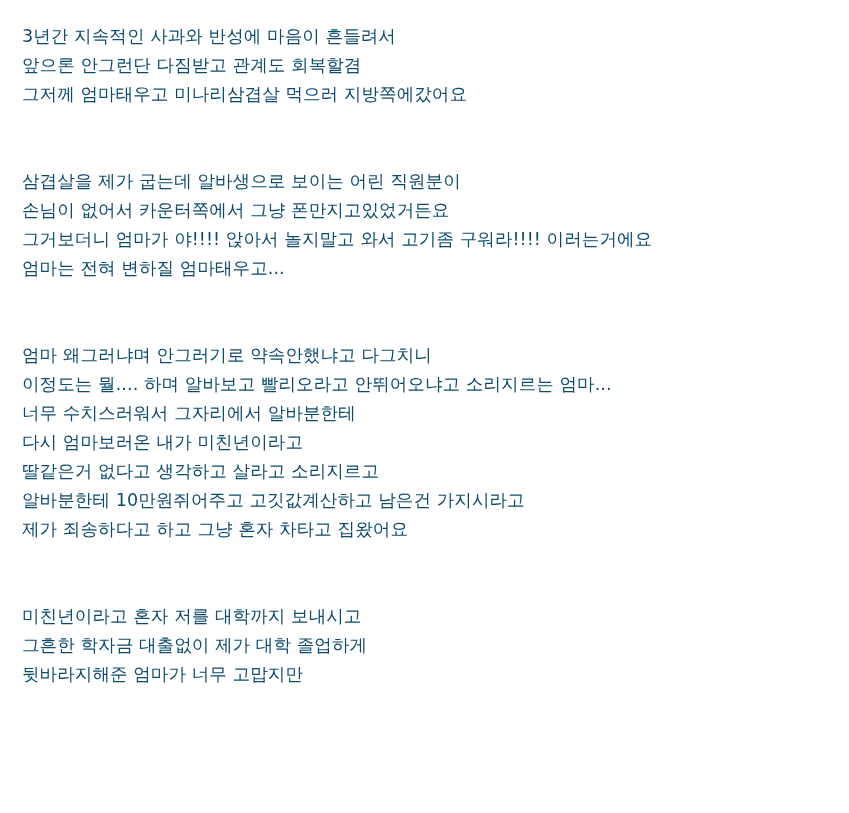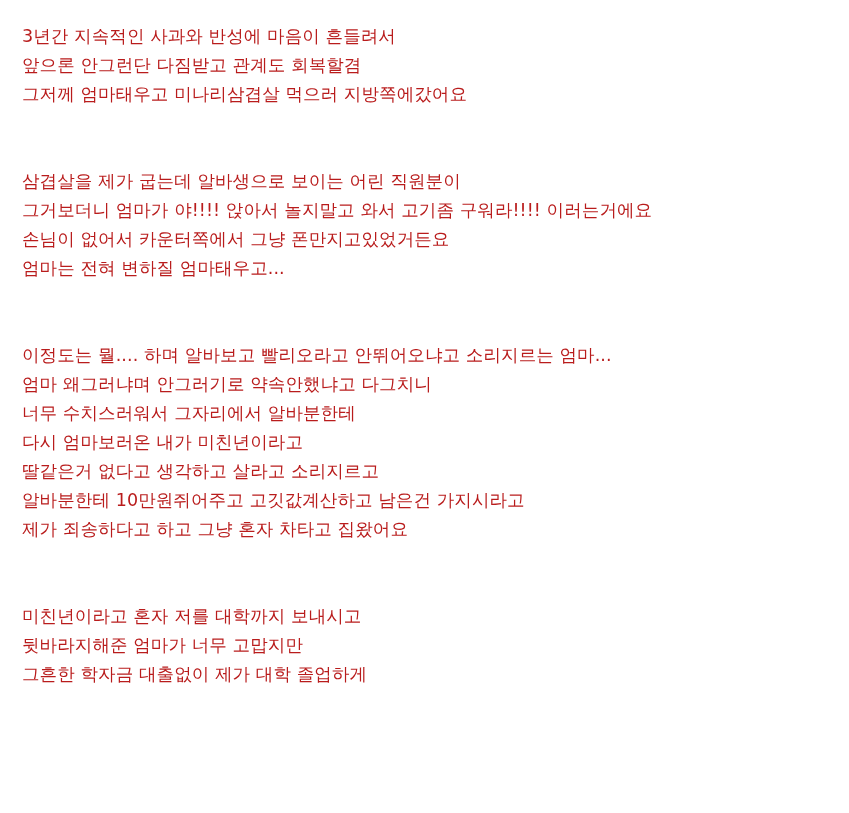--- a/index.html
+++ b/index.html
@@ -16,55 +16,55 @@
   }
   .post-body {
     padding: 22px 0 0 22px;
   }
   .para {
     margin: 0;
   }
   .line {
     font-size: 17.5px;
     line-height: 29px;
-    color: #b91c1c;
+    color: #0c4a6e;
     white-space: pre-wrap;
     letter-spacing: 0.1px;
   }
   .gap-large {
     height: 58px;
   }
 </style>
 </head>
 <body>
 
 <div class="post-body">
   <div id="doc-root">
       <div class="para">
         <div class="line">3년간 지속적인 사과와 반성에 마음이 흔들려서</div>
         <div class="line">앞으론 안그런단 다짐받고 관계도 회복할겸</div>
         <div class="line">그저께 엄마태우고 미나리삼겹살 먹으러 지방쪽에갔어요</div>
       </div>
       <div class="gap-large"></div>
       <div class="para">
         <div class="line">삼겹살을 제가 굽는데 알바생으로 보이는 어린 직원분이</div>
+        <div class="line">손님이 없어서 카운터쪽에서 그냥 폰만지고있었거든요</div>
         <div class="line">그거보더니 엄마가 야!!!! 앉아서 놀지말고 와서 고기좀 구워라!!!! 이러는거에요</div>
-        <div class="line">손님이 없어서 카운터쪽에서 그냥 폰만지고있었거든요</div>
         <div class="line">엄마는 전혀 변하질 엄마태우고...</div>
       </div>
       <div class="gap-large"></div>
       <div class="para">
+        <div class="line">엄마 왜그러냐며 안그러기로 약속안했냐고 다그치니</div>
         <div class="line">이정도는 뭘.... 하며 알바보고 빨리오라고 안뛰어오냐고 소리지르는 엄마...</div>
-        <div class="line">엄마 왜그러냐며 안그러기로 약속안했냐고 다그치니</div>
         <div class="line">너무 수치스러워서 그자리에서 알바분한테</div>
         <div class="line">다시 엄마보러온 내가 미친년이라고</div>
         <div class="line">딸같은거 없다고 생각하고 살라고 소리지르고</div>
         <div class="line">알바분한테 10만원쥐어주고 고깃값계산하고 남은건 가지시라고</div>
         <div class="line">제가 죄송하다고 하고 그냥 혼자 차타고 집왔어요</div>
       </div>
       <div class="gap-large"></div>
       <div class="para">
         <div class="line">미친년이라고 혼자 저를 대학까지 보내시고</div>
+        <div class="line">그흔한 학자금 대출없이 제가 대학 졸업하게</div>
         <div class="line">뒷바라지해준 엄마가 너무 고맙지만</div>
-        <div class="line">그흔한 학자금 대출없이 제가 대학 졸업하게</div>
       </div>
     </div>
 </div>
 
 </body></html>

